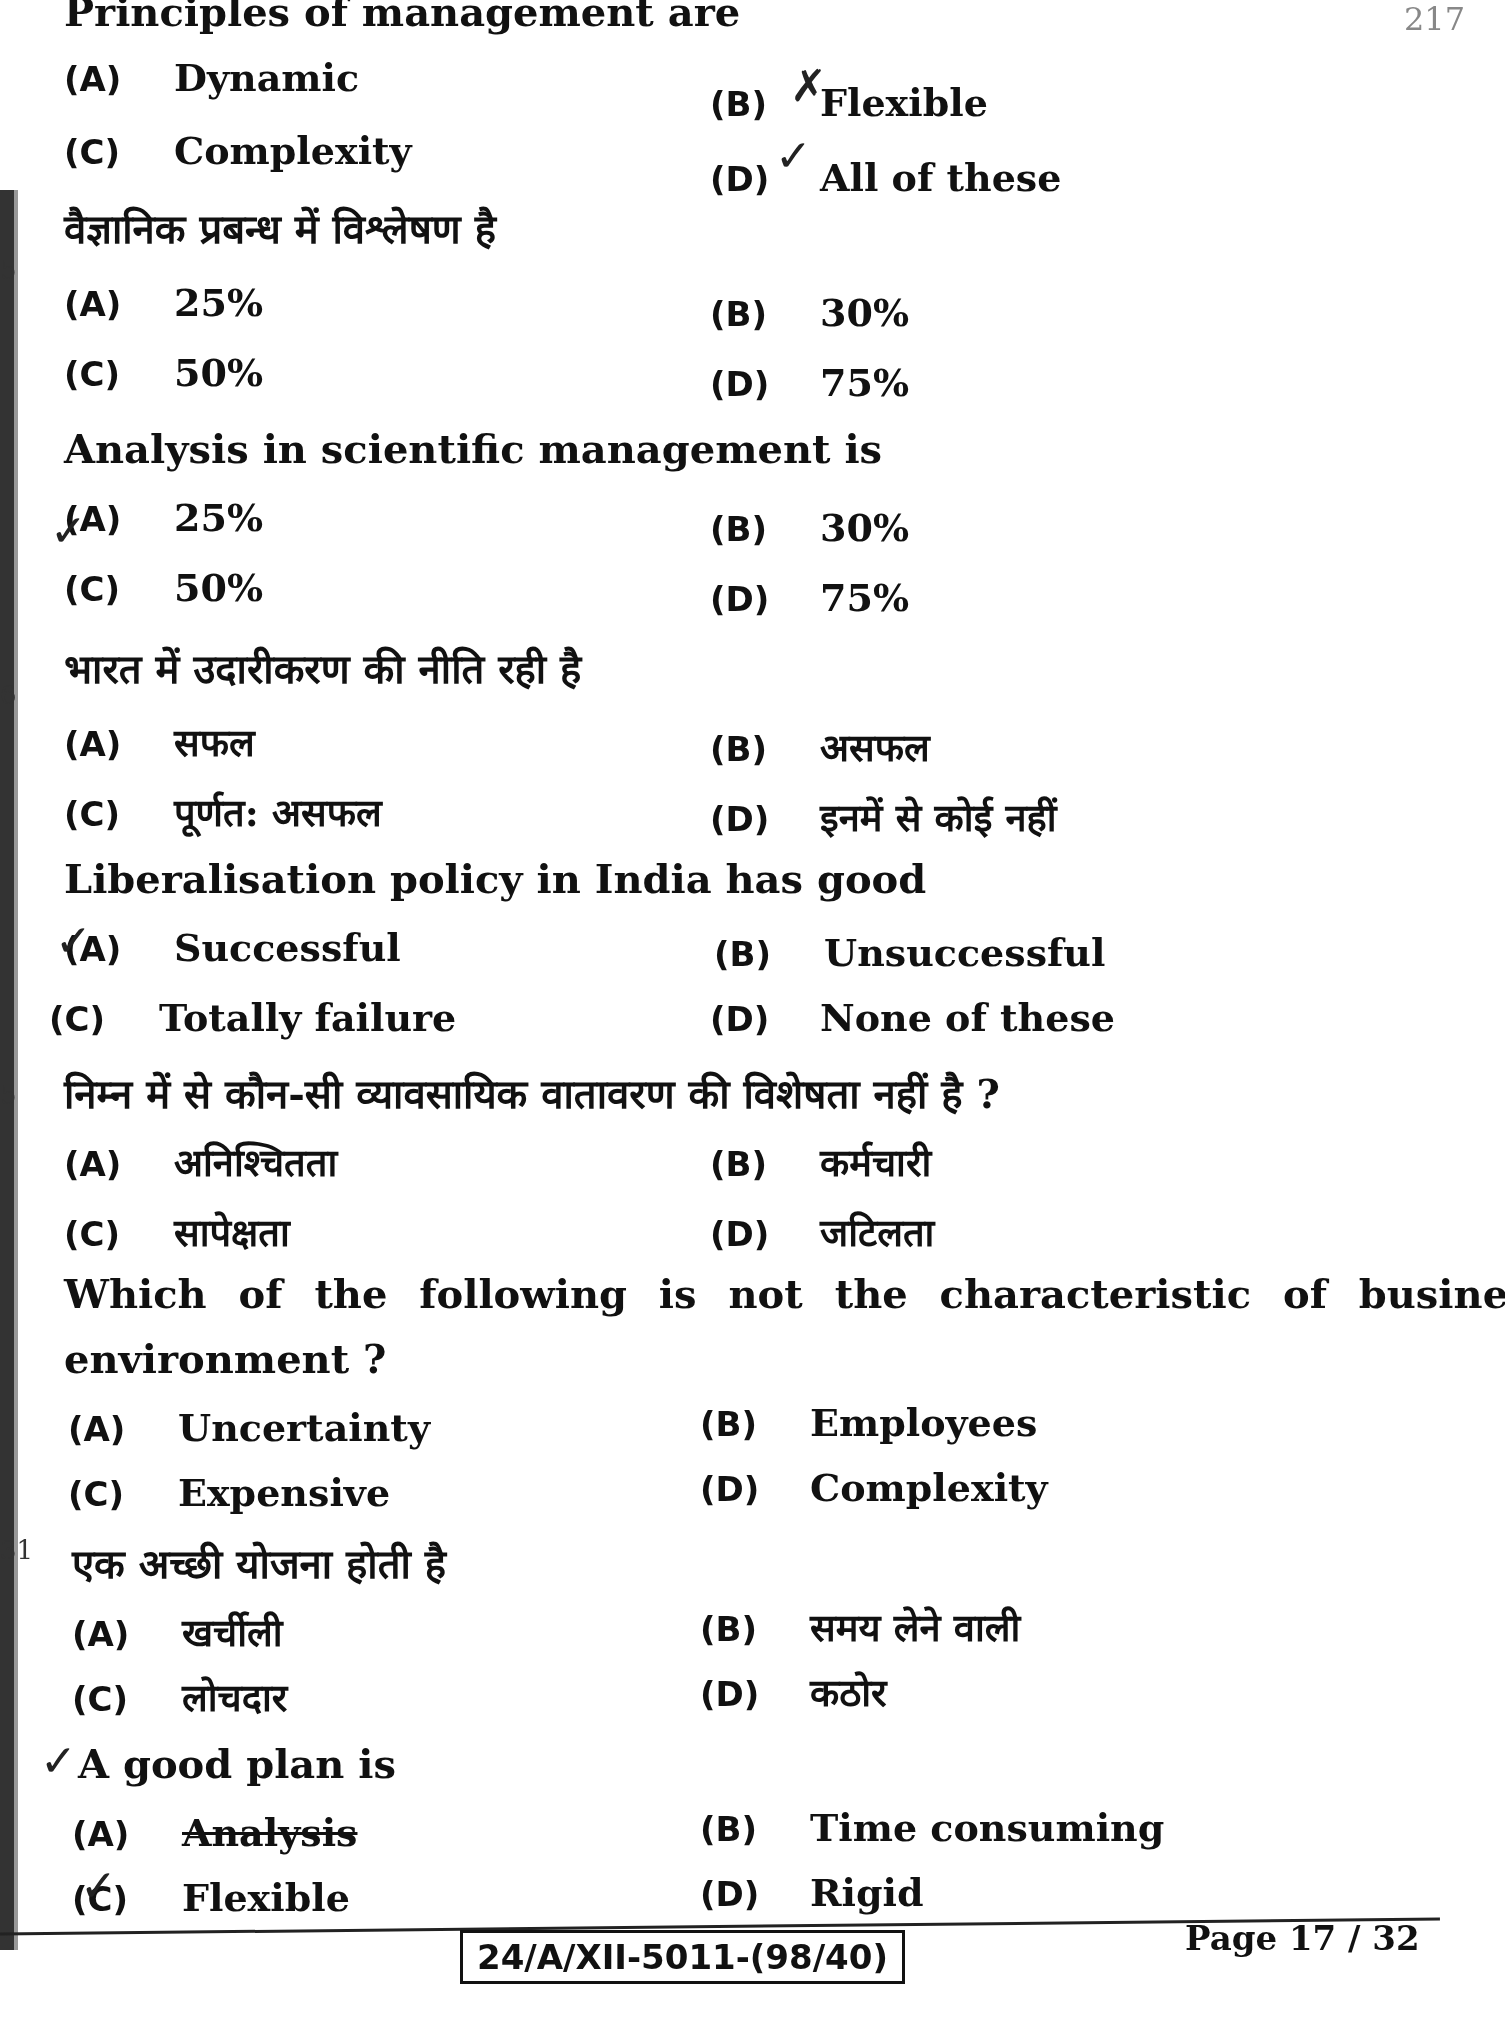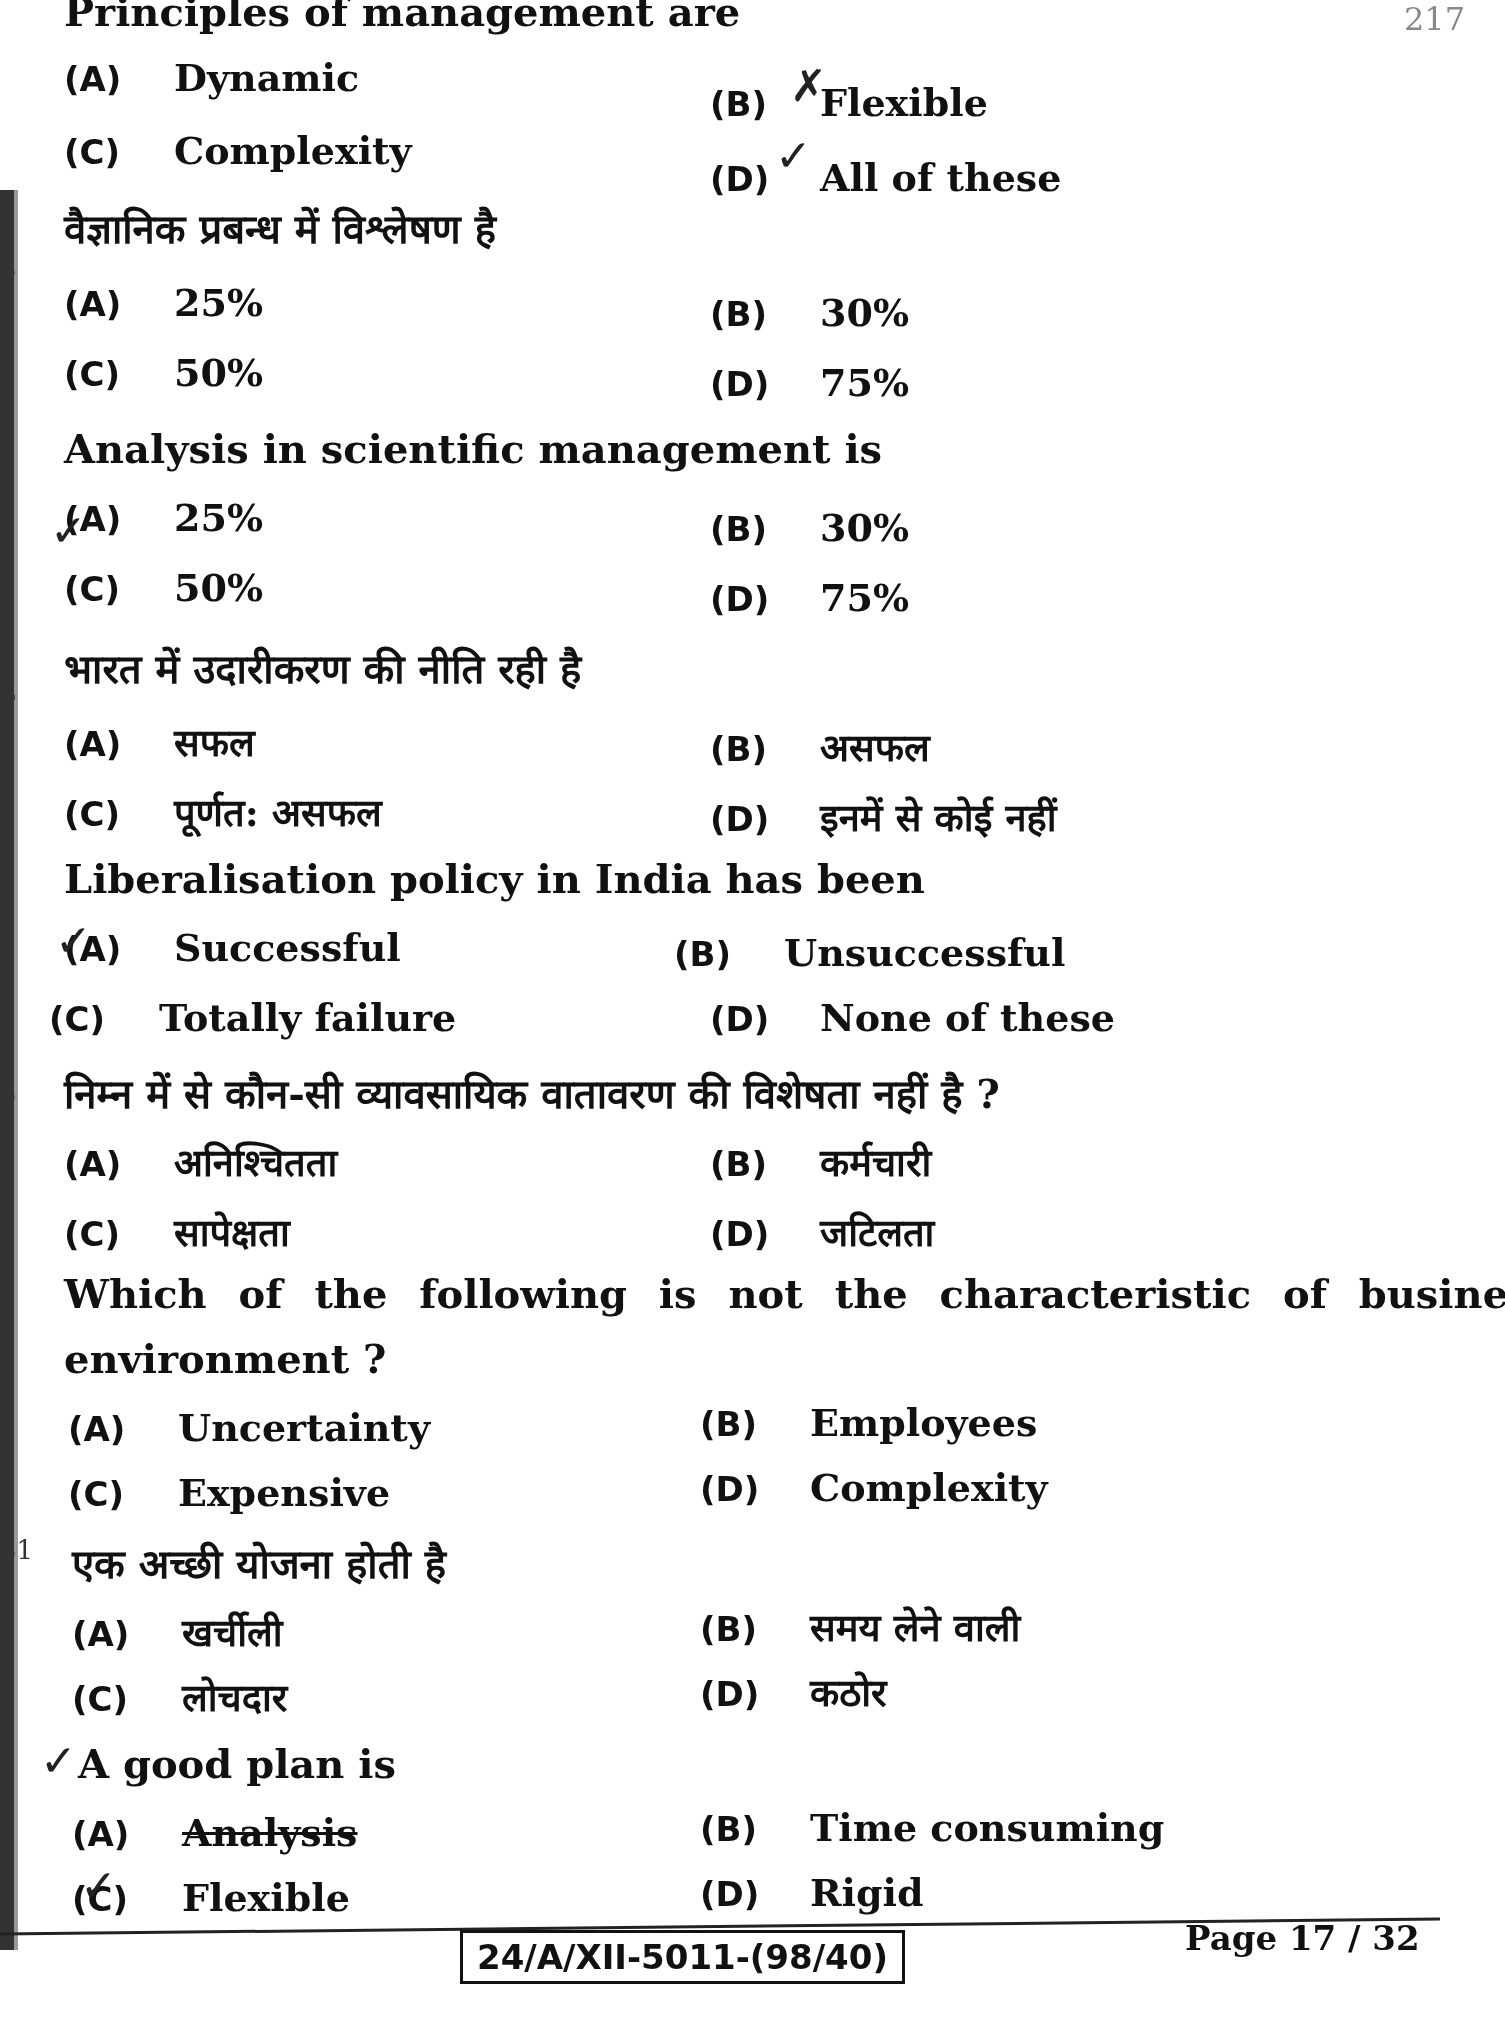--- a/index.html
+++ b/index.html
@@ -52,24 +52,24 @@
 <div class="line opt" style="left:710px;top:505px"><span class="lbl">(B)</span><span>30%</span></div>
 <div class="line opt" style="left:64px;top:565px"><span class="lbl">(C)</span><span>50%</span></div>
 <div class="line opt" style="left:710px;top:575px"><span class="lbl">(D)</span><span>75%</span></div>
 
 <div class="line q" style="top:640px">भारत में उदारीकरण की नीति रही है</div>
 <div class="line opt" style="left:64px;top:715px"><span class="lbl">(A)</span><span>सफल</span></div>
 <div class="line opt" style="left:710px;top:720px"><span class="lbl">(B)</span><span>असफल</span></div>
 <div class="line opt" style="left:64px;top:785px"><span class="lbl">(C)</span><span>पूर्णत: असफल</span></div>
 <div class="line opt" style="left:710px;top:790px"><span class="lbl">(D)</span><span>इनमें से कोई नहीं</span></div>
 
-<div class="line q" style="top:855px">Liberalisation policy in India has been</div>
+<div class="line q" style="top:855px">Liberalisation policy in India has good</div>
 <div class="line opt" style="left:64px;top:925px"><span class="lbl">(A)</span><span>Successful</span></div>
 <div class="mark" style="left:55px;top:915px">✓</div>
-<div class="line opt" style="left:674px;top:930px"><span class="lbl">(B)</span><span>Unsuccessful</span></div>
+<div class="line opt" style="left:714px;top:930px"><span class="lbl">(B)</span><span>Unsuccessful</span></div>
 <div class="line opt" style="left:49px;top:995px"><span class="lbl">(C)</span><span>Totally failure</span></div>
 <div class="line opt" style="left:710px;top:995px"><span class="lbl">(D)</span><span>None of these</span></div>
 
 <div class="line q" style="top:1065px">निम्न में से कौन-सी व्यावसायिक वातावरण की विशेषता नहीं है ?</div>
 <div class="line opt" style="left:64px;top:1135px"><span class="lbl">(A)</span><span>अनिश्चितता</span></div>
 <div class="line opt" style="left:710px;top:1135px"><span class="lbl">(B)</span><span>कर्मचारी</span></div>
 <div class="line opt" style="left:64px;top:1205px"><span class="lbl">(C)</span><span>सापेक्षता</span></div>
 <div class="line opt" style="left:710px;top:1205px"><span class="lbl">(D)</span><span>जटिलता</span></div>
 
 <div class="line q" style="top:1270px;width:1400px;word-spacing:18px">Which of the following is not the characteristic of business</div>

